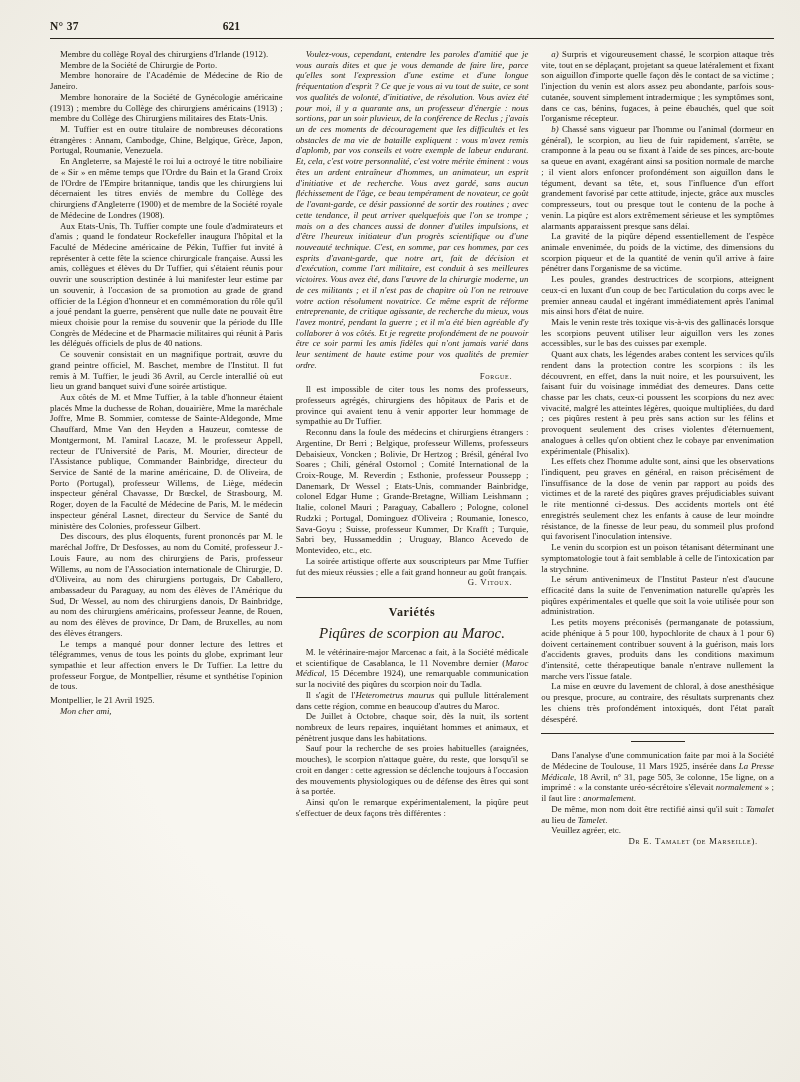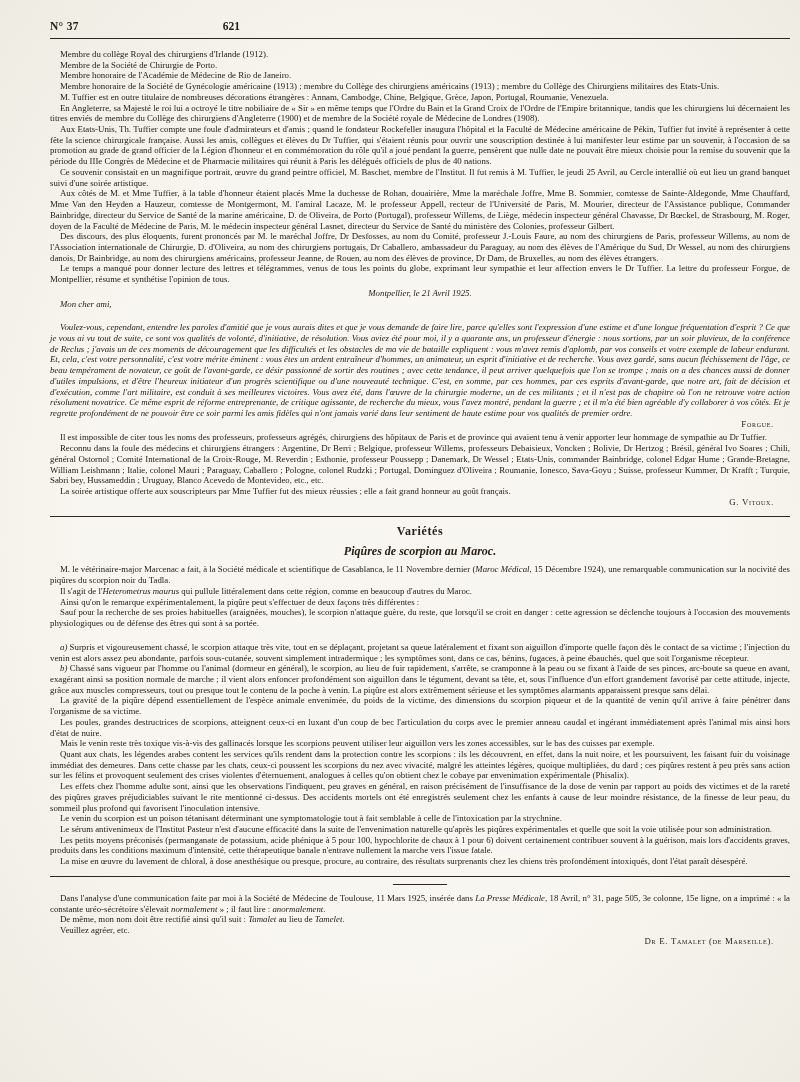--- a/index.html
+++ b/index.html
@@ -3,43 +3,43 @@
 <meta charset="utf-8">
 <style>
   * { box-sizing: border-box; }
   html, body { margin: 0; padding: 0; }
   body {
     width: 800px; height: 1082px; overflow: hidden;
     background: radial-gradient(ellipse at center, #f8f6f0 55%, #eeebe2 100%);
     font-family: "Liberation Serif", "DejaVu Serif", serif;
     color: #262219;
   }
-  .page { padding: 20px 10px 16px 50px; height: 100%; }
+  .page { padding: 20px 26px 16px 50px; height: 100%; }
 
   .masthead { display: flex; align-items: baseline; font-size: 11.5px; }
   .issue   { width: 95px; font-weight: bold; letter-spacing: .3px; }
   .mast-title { flex: 1; text-align: center; letter-spacing: .3px; }
   .journal { font-weight: bold; letter-spacing: .6px; }
   .pageno  { width: 95px; text-align: right; font-weight: bold; }
   .head-rule { border-top: 1.3px solid #2c271f; margin-top: 6px; }
 
-  .columns { display: flex; gap: 13px; margin-top: 10px; flex-direction: column; }
+  .columns { display: flex; gap: 13px; margin-top: 10px; }
   .col { flex: 1; min-width: 0; }
 
   .blk { margin: 0; font-size: 8.8px; line-height: 1.22; text-align: justify; }
   .p   { text-indent: 10px; }
   .italic { font-style: italic; }
-  .dateline { text-align: center; text-indent: 0; font-style: italic; margin-top: 3px; }
+  .dateline { text-align: left; text-indent: 0; margin-top: 3px; }
   .sig { text-align: right; text-indent: 0; padding-right: 16px;
          font-variant: small-caps; letter-spacing: .7px; margin: 0 0 3px; }
   .rule-full  { border-top: 1px solid #2c271f; margin: 9px 0 7px; }
   .rule-short { width: 54px; border-top: 1px solid #2c271f; margin: 2px auto 8px; }
   .section-title { font-size: 12px; font-weight: 600; text-align: center;
                    letter-spacing: .6px; margin: 1px 0 5px; }
-  .subtitle { font-size: 12px; font-style: italic; font-weight: bold;
+  .subtitle { font-size: 15px; font-style: italic; font-weight: normal;
               text-align: center; margin: 3px 0 5px; }
   .blk em { font-style: italic; }
   .blk .lead { font-style: italic; }
 </style>
 </head>
 <body>
 
 <div class="page">
   <header class="masthead">
     <span class="issue">N° 37</span>
@@ -49,41 +49,42 @@
 
   <main class="columns">
     <section class="col">
         <p class="blk p">Membre du collège Royal des chirurgiens d'Irlande (1912).</p>
         <p class="blk p">Membre de la Société de Chirurgie de Porto.</p>
         <p class="blk p">Membre honoraire de l'Académie de Médecine de Rio de Janeiro.</p>
         <p class="blk p">Membre honoraire de la Société de Gynécologie américaine (1913) ; membre du Collège des chirurgiens américains (1913) ; membre du Collège des Chirurgiens militaires des Etats-Unis.</p>
         <p class="blk p">M. Tuffier est en outre titulaire de nombreuses décorations étrangères : Annam, Cambodge, Chine, Belgique, Grèce, Japon, Portugal, Roumanie, Venezuela.</p>
         <p class="blk p">En Angleterre, sa Majesté le roi lui a octroyé le titre nobiliaire de « Sir » en même temps que l'Ordre du Bain et la Grand Croix de l'Ordre de l'Empire britannique, tandis que les chirurgiens lui décernaient les titres enviés de membre du Collège des chirurgiens d'Angleterre (1900) et de membre de la Société royale de Médecine de Londres (1908).</p>
         <p class="blk p">Aux Etats-Unis, Th. Tuffier compte une foule d'admirateurs et d'amis ; quand le fondateur Rockefeller inaugura l'hôpital et la Faculté de Médecine américaine de Pékin, Tuffier fut invité à représenter à cette fête la science chirurgicale française. Aussi les amis, collègues et élèves du Dr Tuffier, qui s'étaient réunis pour ouvrir une souscription destinée à lui manifester leur estime par un souvenir, à l'occasion de sa promotion au grade de grand officier de la Légion d'honneur et en commémoration du rôle qu'il a joué pendant la guerre, pensèrent que nulle date ne pouvait être mieux choisie pour la remise du souvenir que la période du IIIe Congrès de Médecine et de Pharmacie militaires qui réunit à Paris les délégués officiels de plus de 40 nations.</p>
-        <p class="blk p">Ce souvenir consistait en un magnifique portrait, œuvre du grand peintre officiel, M. Baschet, membre de l'Institut. Il fut remis à M. Tuffier, le jeudi 25 Avril, au Cercle interallié où eut lieu un grand banquet suivi d'une soirée artistique.</p>
+        <p class="blk p">Ce souvenir consistait en un magnifique portrait, œuvre du grand peintre officiel, M. Baschet, membre de l'Institut. Il fut remis à M. Tuffier, le jeudi 36 Avril, au Cercle interallié où eut lieu un grand banquet suivi d'une soirée artistique.</p>
         <p class="blk p">Aux côtés de M. et Mme Tuffier, à la table d'honneur étaient placés Mme la duchesse de Rohan, douairière, Mme la maréchale Joffre, Mme B. Sommier, comtesse de Sainte-Aldegonde, Mme Chauffard, Mme Van den Heyden a Hauzeur, comtesse de Montgermont, M. l'amiral Lacaze, M. le professeur Appell, recteur de l'Université de Paris, M. Mourier, directeur de l'Assistance publique, Commander Bainbridge, directeur du Service de Santé de la marine américaine, D. de Oliveira, de Porto (Portugal), professeur Willems, de Liège, médecin inspecteur général Chavasse, Dr Bœckel, de Strasbourg, M. Roger, doyen de la Faculté de Médecine de Paris, M. le médecin inspecteur général Lasnet, directeur du Service de Santé du ministère des Colonies, professeur Gilbert.</p>
         <p class="blk p">Des discours, des plus éloquents, furent prononcés par M. le maréchal Joffre, Dr Desfosses, au nom du Comité, professeur J.-Louis Faure, au nom des chirurgiens de Paris, professeur Willems, au nom de l'Association internationale de Chirurgie, D. d'Oliveira, au nom des chirurgiens portugais, Dr Caballero, ambassadeur du Paraguay, au nom des élèves de l'Amérique du Sud, Dr Wessel, au nom des chirurgiens danois, Dr Bainbridge, au nom des chirurgiens américains, professeur Jeanne, de Rouen, au nom des élèves de province, Dr Dam, de Bruxelles, au nom des élèves étrangers.</p>
         <p class="blk p">Le temps a manqué pour donner lecture des lettres et télégrammes, venus de tous les points du globe, exprimant leur sympathie et leur affection envers le Dr Tuffier. La lettre du professeur Forgue, de Montpellier, résume et synthétise l'opinion de tous.</p>
         <p class="blk dateline">Montpellier, le 21 Avril 1925.</p>
         <p class="blk p italic">Mon cher ami,</p>
       </section>
     <section class="col">
         <p class="blk p italic">Voulez-vous, cependant, entendre les paroles d'amitié que je vous aurais dites et que je vous demande de faire lire, parce qu'elles sont l'expression d'une estime et d'une longue fréquentation d'esprit ? Ce que je vous ai vu tout de suite, ce sont vos qualités de volonté, d'initiative, de résolution. Vous aviez été pour moi, il y a quarante ans, un professeur d'énergie : nous sortions, par un soir pluvieux, de la conférence de Reclus ; j'avais un de ces moments de découragement que les difficultés et les obstacles de ma vie de bataille expliquent : vous m'avez remis d'aplomb, par vos conseils et votre exemple de labeur endurant. Et, cela, c'est votre personnalité, c'est votre mérite éminent : vous êtes un ardent entraîneur d'hommes, un animateur, un esprit d'initiative et de recherche. Vous avez gardé, sans aucun fléchissement de l'âge, ce beau tempérament de novateur, ce goût de l'avant-garde, ce désir passionné de sortir des routines ; avec cette tendance, il peut arriver quelquefois que l'on se trompe ; mais on a des chances aussi de donner d'utiles impulsions, et d'être l'heureux initiateur d'un progrès scientifique ou d'une nouveauté technique. C'est, en somme, par ces hommes, par ces esprits d'avant-garde, que notre art, fait de décision et d'exécution, comme l'art militaire, est conduit à ses meilleures victoires. Vous avez été, dans l'œuvre de la chirurgie moderne, un de ces militants ; et il n'est pas de chapitre où l'on ne retrouve votre action résolument novatrice. Ce même esprit de réforme entreprenante, de critique agissante, de recherche du mieux, vous l'avez montré, pendant la guerre ; et il m'a été bien agréable d'y collaborer à vos côtés. Et je regrette profondément de ne pouvoir être ce soir parmi les amis fidèles qui n'ont jamais varié dans leur sentiment de haute estime pour vos qualités de premier ordre.</p>
         <p class="blk sig">Forgue.</p>
         <p class="blk p">Il est impossible de citer tous les noms des professeurs, professeurs agrégés, chirurgiens des hôpitaux de Paris et de province qui avaient tenu à venir apporter leur hommage de sympathie au Dr Tuffier.</p>
         <p class="blk p">Reconnu dans la foule des médecins et chirurgiens étrangers : Argentine, Dr Berri ; Belgique, professeur Willems, professeurs Debaisieux, Voncken ; Bolivie, Dr Hertzog ; Brésil, général Ivo Soares ; Chili, général Ostornol ; Comité International de la Croix-Rouge, M. Reverdin ; Esthonie, professeur Poussepp ; Danemark, Dr Wessel ; Etats-Unis, commander Bainbridge, colonel Edgar Hume ; Grande-Bretagne, William Leishmann ; Italie, colonel Mauri ; Paraguay, Caballero ; Pologne, colonel Rudzki ; Portugal, Dominguez d'Oliveira ; Roumanie, Ionesco, Sava-Goyu ; Suisse, professeur Kummer, Dr Krafft ; Turquie, Sabri bey, Hussameddin ; Uruguay, Blanco Acevedo de Montevideo, etc., etc.</p>
         <p class="blk p">La soirée artistique offerte aux souscripteurs par Mme Tuffier fut des mieux réussies ; elle a fait grand honneur au goût français.</p>
         <p class="blk sig">G. Vitoux.</p>
         <div class="rule-full"></div>
         <h2 class="section-title">Variétés</h2>
         <h3 class="subtitle">Piqûres de scorpion au Maroc.</h3>
         <p class="blk p">M. le vétérinaire-major Marcenac a fait, à la Société médicale et scientifique de Casablanca, le 11 Novembre dernier (<em>Maroc Médical</em>, 15 Décembre 1924), une remarquable communication sur la nocivité des piqûres du scorpion noir du Tadla.</p>
         <p class="blk p">Il s'agit de l'<em>Heterometrus maurus</em> qui pullule littéralement dans cette région, comme en beaucoup d'autres du Maroc.</p>
+        <p class="blk p">De Juillet à Octobre, chaque soir, dès la nuit, ils sortent nombreux de leurs repaires, inquiétant hommes et animaux, et pénètrent jusque dans les habitations.</p>
+        <p class="blk p">Sauf pour la recherche de ses proies habituelles (araignées, mouches), le scorpion n'attaque guère, du reste, que lorsqu'il se croit en danger : cette agression se déclenche toujours à l'occasion des mouvements physiologiques ou de défense des êtres qui sont à sa portée.</p>
         <p class="blk p">Ainsi qu'on le remarque expérimentalement, la piqûre peut s'effectuer de deux façons très différentes :</p>
-        <p class="blk p">Sauf pour la recherche de ses proies habituelles (araignées, mouches), le scorpion n'attaque guère, du reste, que lorsqu'il se croit en danger : cette agression se déclenche toujours à l'occasion des mouvements physiologiques ou de défense des êtres qui sont à sa portée.</p>
       </section>
     <section class="col">
         <p class="blk p"><span class="lead">a) </span>Surpris et vigoureusement chassé, le scorpion attaque très vite, tout en se déplaçant, projetant sa queue latéralement et fixant son aiguillon d'importe quelle façon dès le contact de sa victime ; l'injection du venin est alors assez peu abondante, parfois sous-cutanée, souvent simplement intradermique ; les symptômes sont, dans ce cas, bénins, fugaces, à peine ébauchés, quel que soit l'organisme récepteur.</p>
         <p class="blk p"><span class="lead">b) </span>Chassé sans vigueur par l'homme ou l'animal (dormeur en général), le scorpion, au lieu de fuir rapidement, s'arrête, se cramponne à la peau ou se fixant à l'aide de ses pinces, arc-boute sa queue en avant, exagérant ainsi sa position normale de marche ; il vient alors enfoncer profondément son aiguillon dans le tégument, devant sa tête, et, sous l'influence d'un effort grandement favorisé par cette attitude, injecte, grâce aux muscles compresseurs, tout ou presque tout le contenu de la poche à venin. La piqûre est alors extrêmement sérieuse et les symptômes alarmants apparaissent presque sans délai.</p>
         <p class="blk p">La gravité de la piqûre dépend essentiellement de l'espèce animale envenimée, du poids de la victime, des dimensions du scorpion piqueur et de la quantité de venin qu'il arrive à faire pénétrer dans l'organisme de sa victime.</p>
         <p class="blk p">Les poules, grandes destructrices de scorpions, atteignent ceux-ci en luxant d'un coup de bec l'articulation du corps avec le premier anneau caudal et ingérant immédiatement après l'animal mis ainsi hors d'état de nuire.</p>
         <p class="blk p">Mais le venin reste très toxique vis-à-vis des gallinacés lorsque les scorpions peuvent utiliser leur aiguillon vers les zones accessibles, sur le bas des cuisses par exemple.</p>
         <p class="blk p">Quant aux chats, les légendes arabes content les services qu'ils rendent dans la protection contre les scorpions : ils les découvrent, en effet, dans la nuit noire, et les poursuivent, les faisant fuir du voisinage immédiat des demeures. Dans cette chasse par les chats, ceux-ci poussent les scorpions du nez avec vivacité, malgré les atteintes légères, quoique multipliées, du dard ; ces piqûres restent à peu près sans action sur les félins et provoquent seulement des crises violentes d'éternuement, analogues à celles qu'on obtient chez le cobaye par envenimation expérimentale (Phisalix).</p>
         <p class="blk p">Les effets chez l'homme adulte sont, ainsi que les observations l'indiquent, peu graves en général, en raison précisément de l'insuffisance de la dose de venin par rapport au poids des victimes et de la rareté des piqûres graves préjudiciables suivant le rite mentionné ci-dessus. Des accidents mortels ont été enregistrés seulement chez les enfants à cause de leur moindre résistance, de la finesse de leur peau, du sommeil plus profond qui favorisent l'inoculation intensive.</p>
         <p class="blk p">Le venin du scorpion est un poison tétanisant déterminant une symptomatologie tout à fait semblable à celle de l'intoxication par la strychnine.</p>

